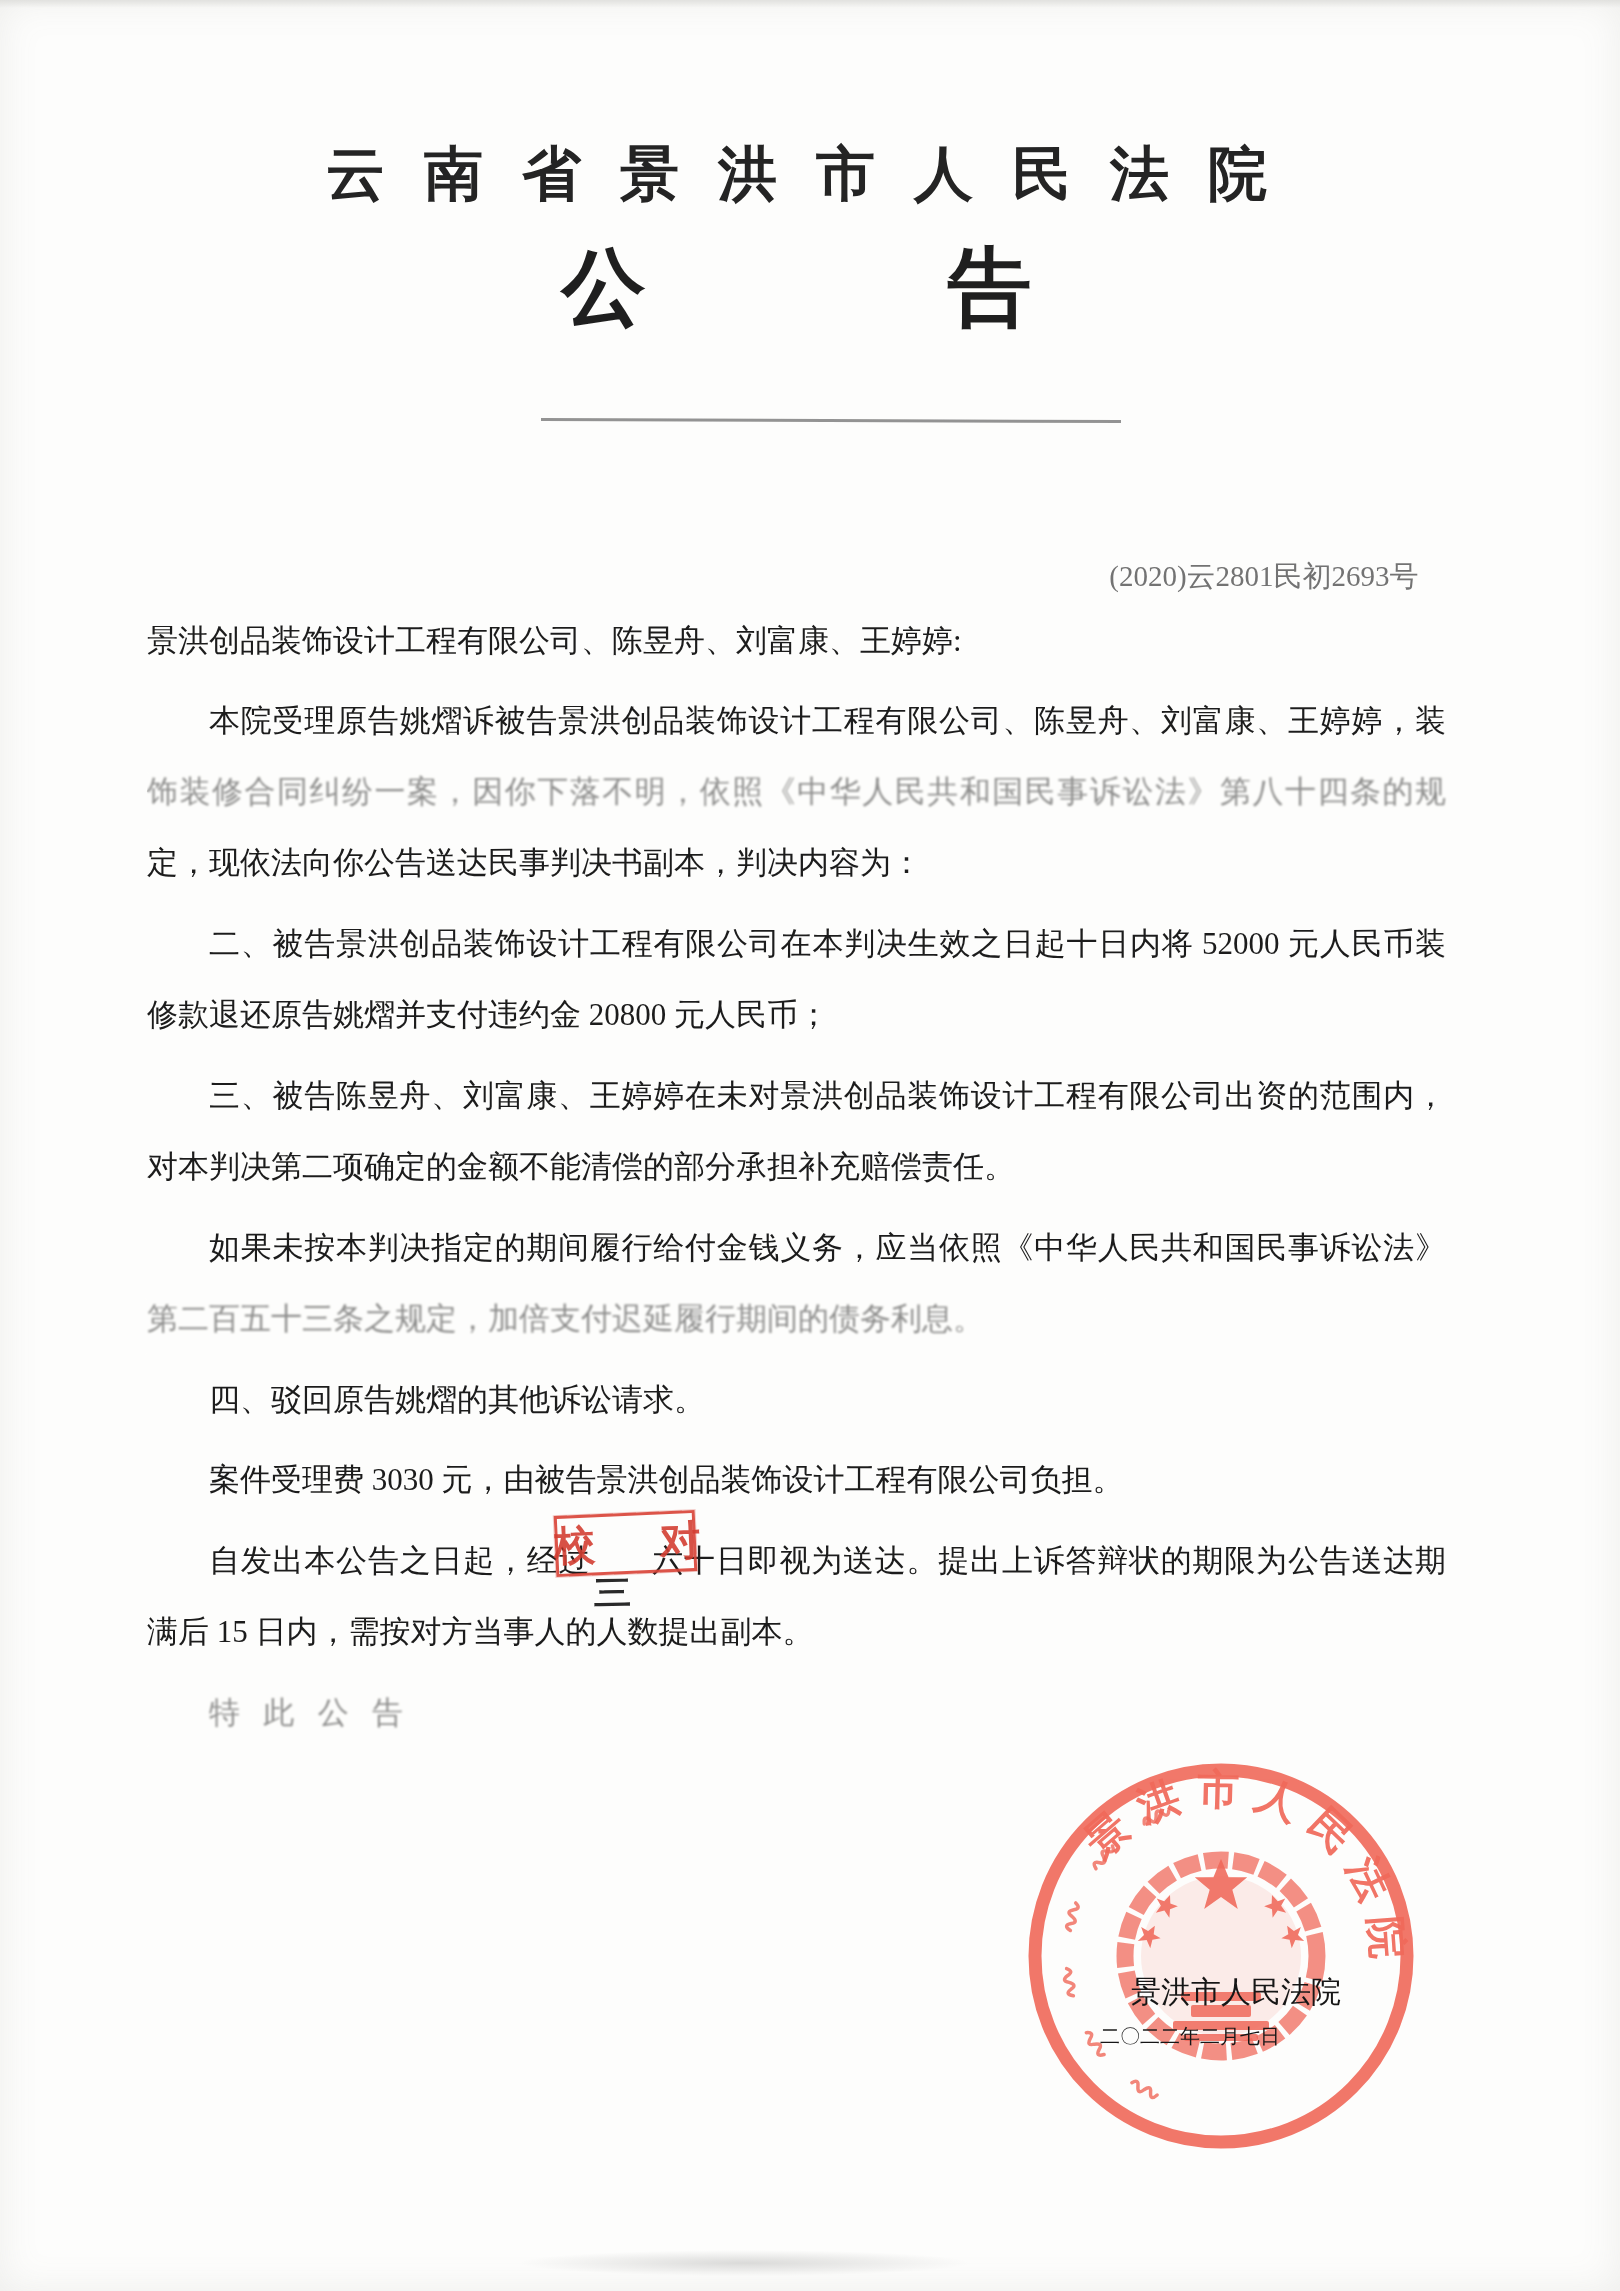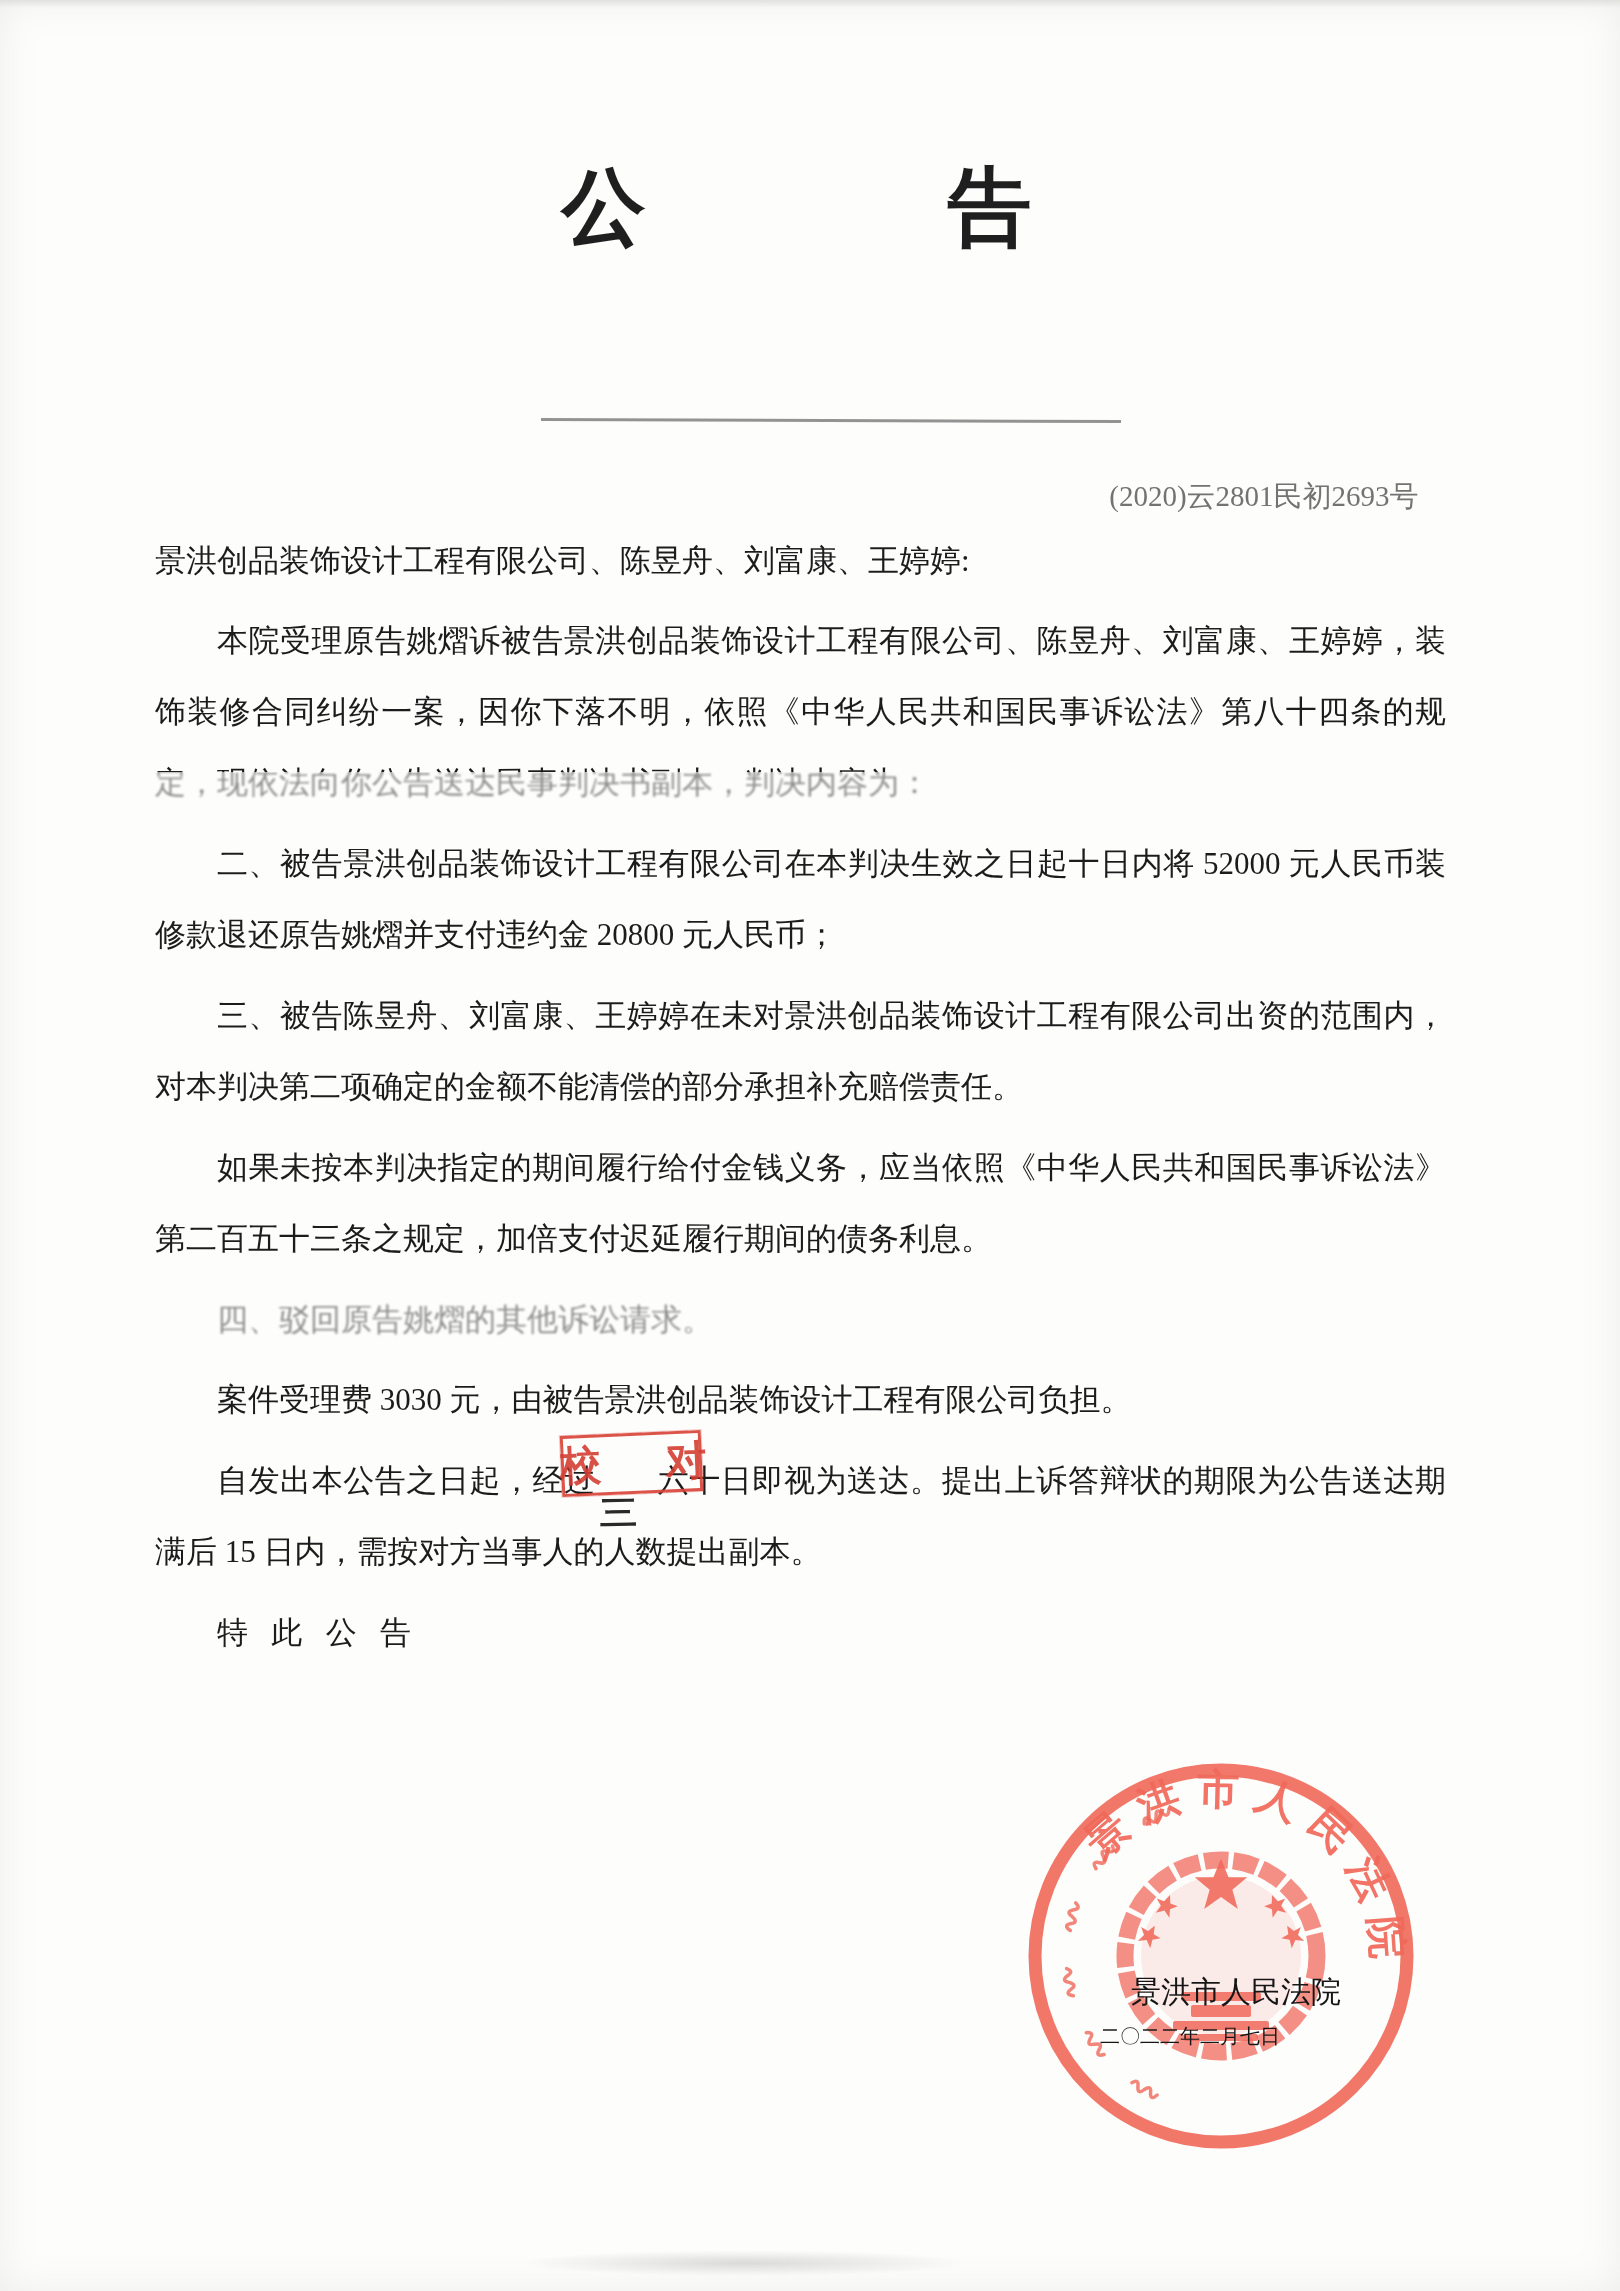--- a/index.html
+++ b/index.html
@@ -36,21 +36,21 @@
     color:#1f1f1f;
     line-height:1.1;
   }
   .case-number{
     margin-top:222px;
     text-align:right;
     padding-right:27.4px;
     font-size:29px;
     color:#737373;
   }
-  .body-text{margin-top:7.8px;font-size:31px;line-height:71px;margin-left:8px;}
+  .body-text{margin-top:7.8px;font-size:31px;line-height:71px;}
   .body-text p{margin:0 0 9.8px 0;text-indent:2em;text-align:justify;}
   .body-text p.no-indent{text-indent:0;}
   .body-text p.closing{letter-spacing:7.8px;}
   
   .stamped{position:relative;display:inline-block;}
   .stamp-box{
     position:absolute;
     left:-35px;top:-11.8px;
     width:135px;height:55px;
     border:3.9px solid rgba(217,69,58,0.92);
@@ -129,20 +129,21 @@
     z-index:3;
   }
 </style>
 </head>
 <body>
 
 <div class="page">
   <div class="edge-top"></div>
 
   <div class="content">
+    <h1 class="court-title">云南省景洪市人民法院</h1>
 
     <div class="notice-title">
       <span>公</span>
       <span>告</span>
     </div>
 
     <div class="case-number">(2020)云2801民初2693号</div>
 
     <div class="body-text">
       <p class="no-indent">景洪创品装饰设计工程有限公司、陈昱舟、刘富康、王婷婷:</p>

